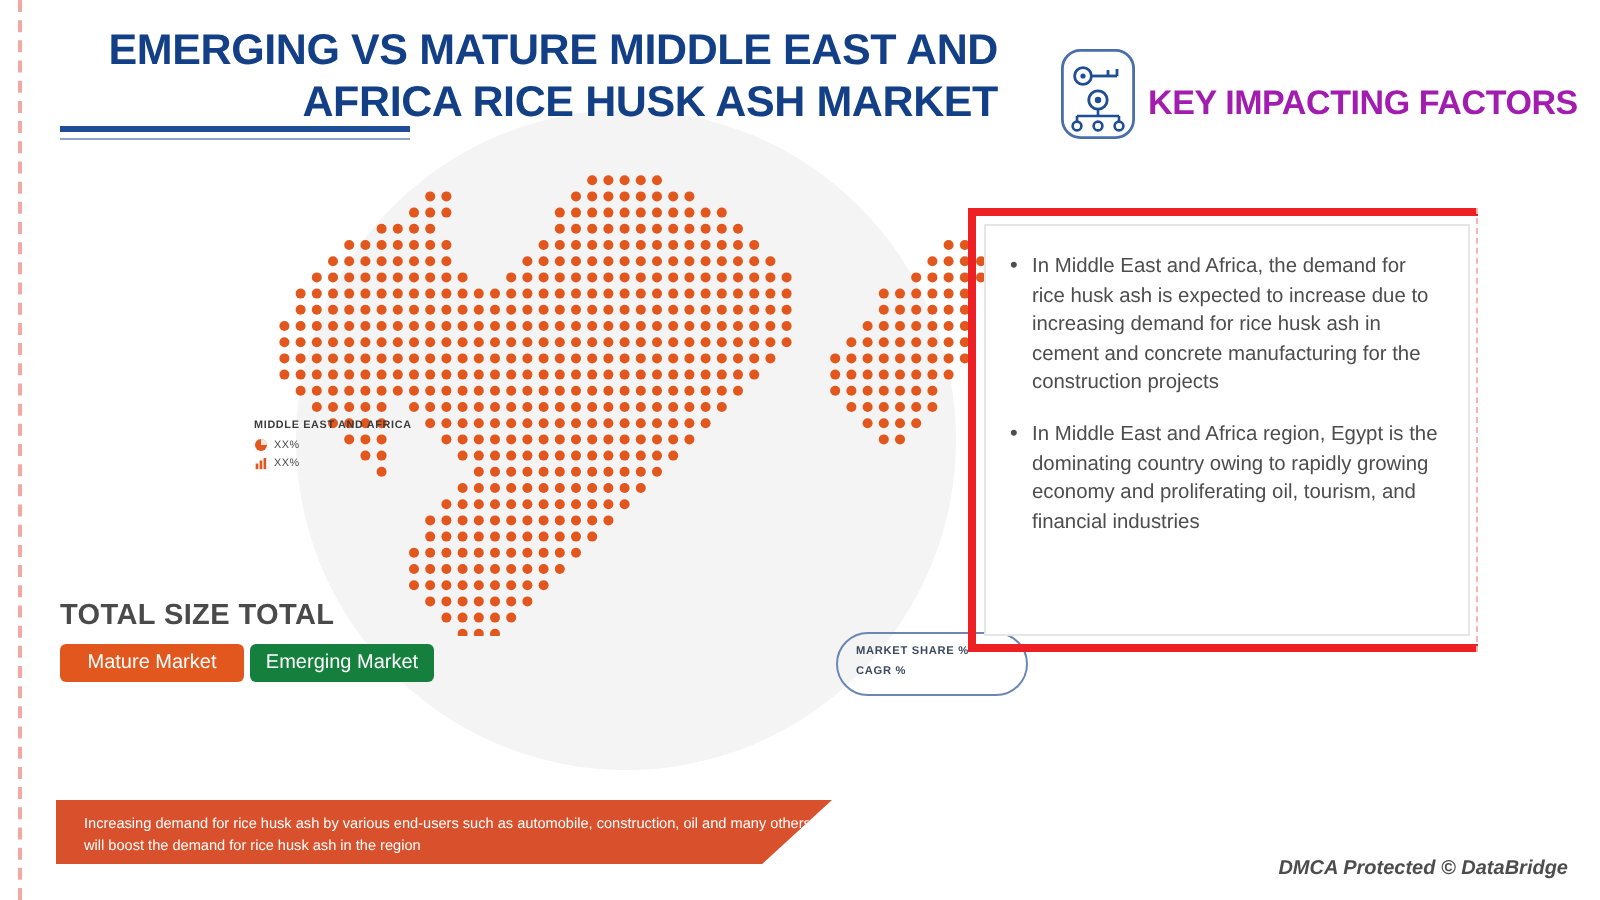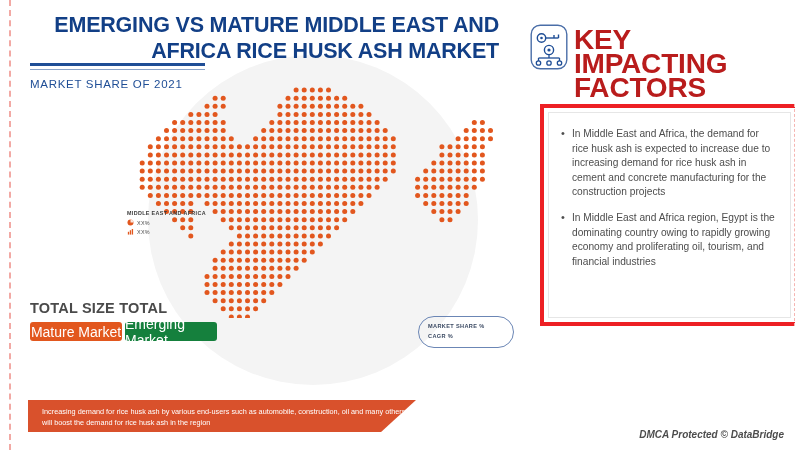--- a/index.html
+++ b/index.html
@@ -134,21 +134,21 @@
     font-weight: bold;
     color: #4a4a4a;
     letter-spacing: 0.2px;
   }
   .pill {
     position: absolute;
     top: 322px;
     height: 19px;
     border-radius: 3px;
     color: #ffffff;
-    font-size: 14px;
+    font-size: 10px;
     display: flex;
     align-items: center;
     justify-content: center;
   }
   .pill-mature {
     left: 30px;
     width: 92px;
     background: #e2571e;
   }
   .pill-emerging {
@@ -208,33 +208,33 @@
   .key-icon {
     position: absolute;
     left: 530px;
     top: 24px;
     width: 38px;
     height: 46px;
   }
   .key-title {
     position: absolute;
     left: 574px;
-    top: 28px;
+    top: 40px;
     width: 215px;
-    color: #b91c1c;
-    font-size: 28px;
+    color: #a21caf;
+    font-size: 17px;
     font-weight: bold;
     line-height: 24px;
     letter-spacing: -0.2px;
   }
 
   
   .factors-outer {
     position: absolute;
-    left: 540px;
+    left: 484px;
     top: 104px;
     width: 255px;
     height: 222px;
   }
   .factors-red-l { position:absolute; left:0; top:0; width:4px; height:222px; background:#ed2024; }
   .factors-red-t { position:absolute; left:0; top:0; width:255px; height:4px; background:#ed2024; }
   .factors-red-b { position:absolute; left:0; bottom:0; width:255px; height:4px; background:#ed2024; }
   .factors-red-r {
     position:absolute; right:0; top:0; width:0; height:222px;
     border-right: 1px dashed #f5b5b2;
@@ -287,21 +287,20 @@
 
 <div id="slide">
 
   <div class="edge-dash-left"></div>
 
   <div class="map-circle"></div>
 
   <div class="headline">EMERGING VS MATURE MIDDLE EAST AND AFRICA RICE HUSK ASH MARKET</div>
   <div class="rule-thick"></div>
   <div class="rule-thin"></div>
-  <div class="subhead">MARKET SHARE OF 2021</div>
 
   <div class="map-wrap">
     <svg width="400" height="240" viewBox="0 0 400 240" xmlns="http://www.w3.org/2000/svg">
       <g id="map-dots" fill="#e2571e">
           <circle cx="176.1" cy="12.1" r="2.5"></circle>
           <circle cx="184.2" cy="12.1" r="2.5"></circle>
           <circle cx="192.3" cy="12.1" r="2.5"></circle>
           <circle cx="200.4" cy="12.1" r="2.5"></circle>
           <circle cx="208.5" cy="12.1" r="2.5"></circle>
           <circle cx="95.1" cy="20.2" r="2.5"></circle>

